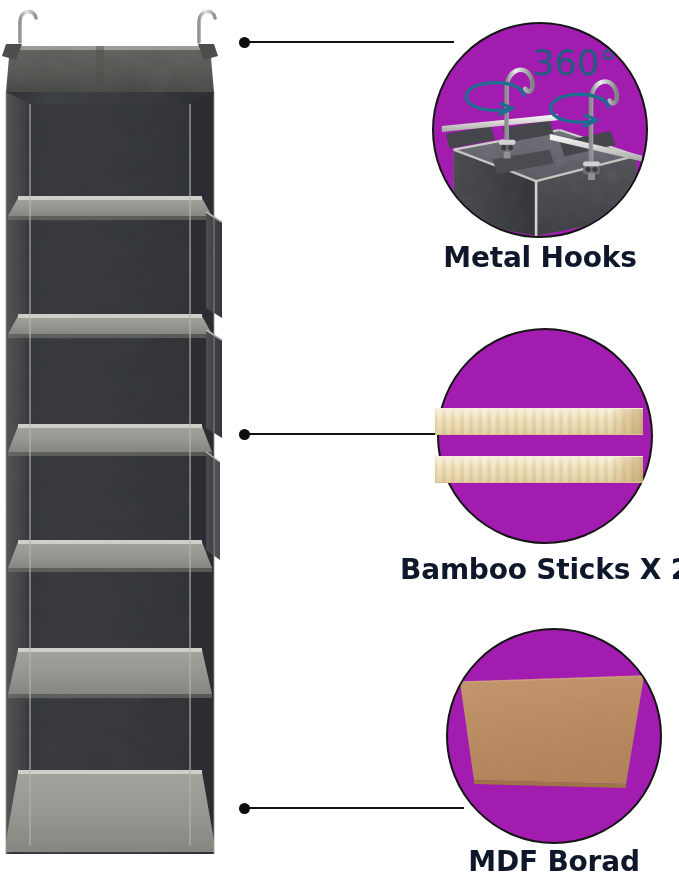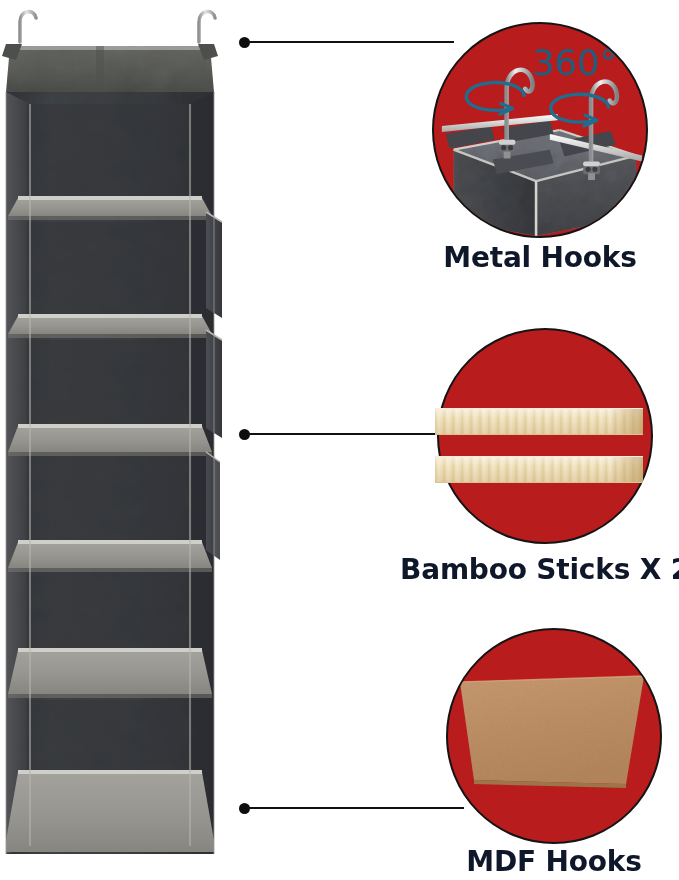--- a/index.html
+++ b/index.html
@@ -32,21 +32,21 @@
   }
 
   
   .callout {
     position: absolute;
   }
   .callout-circle {
     position: absolute;
     border: 2.6px solid #141414;
     border-radius: 50%;
-    background: #b91c1c;
+    background: #a21caf;
     overflow: hidden;
     box-sizing: border-box;
   }
   .callout-label {
     position: absolute;
     text-align: center;
     color: #0f172a;
     font-weight: bold;
     font-family: "DejaVu Sans", sans-serif;
     letter-spacing: -0.2px;
@@ -416,16 +416,16 @@
         </defs>
 
         <g>
           <path d="M12,52 L196,46 L178,154 L26,150 Z" fill="url(#mdfTop)" filter="url(#mdfNoise)"></path>
 
           <path d="M26,150 L178,154 L178,158 L26,154 Z" fill="#9e7449"></path>
           <path d="M12,52 L196,46" stroke="#d4a77d" stroke-width="1.4" fill="none" opacity="0.8"></path>
         </g>
       </svg>
     </div>
-    <div class="callout-label">MDF Hooks</div>
+    <div class="callout-label">MDF Borad</div>
   </div>
 
 </div>
 
 </body></html>

